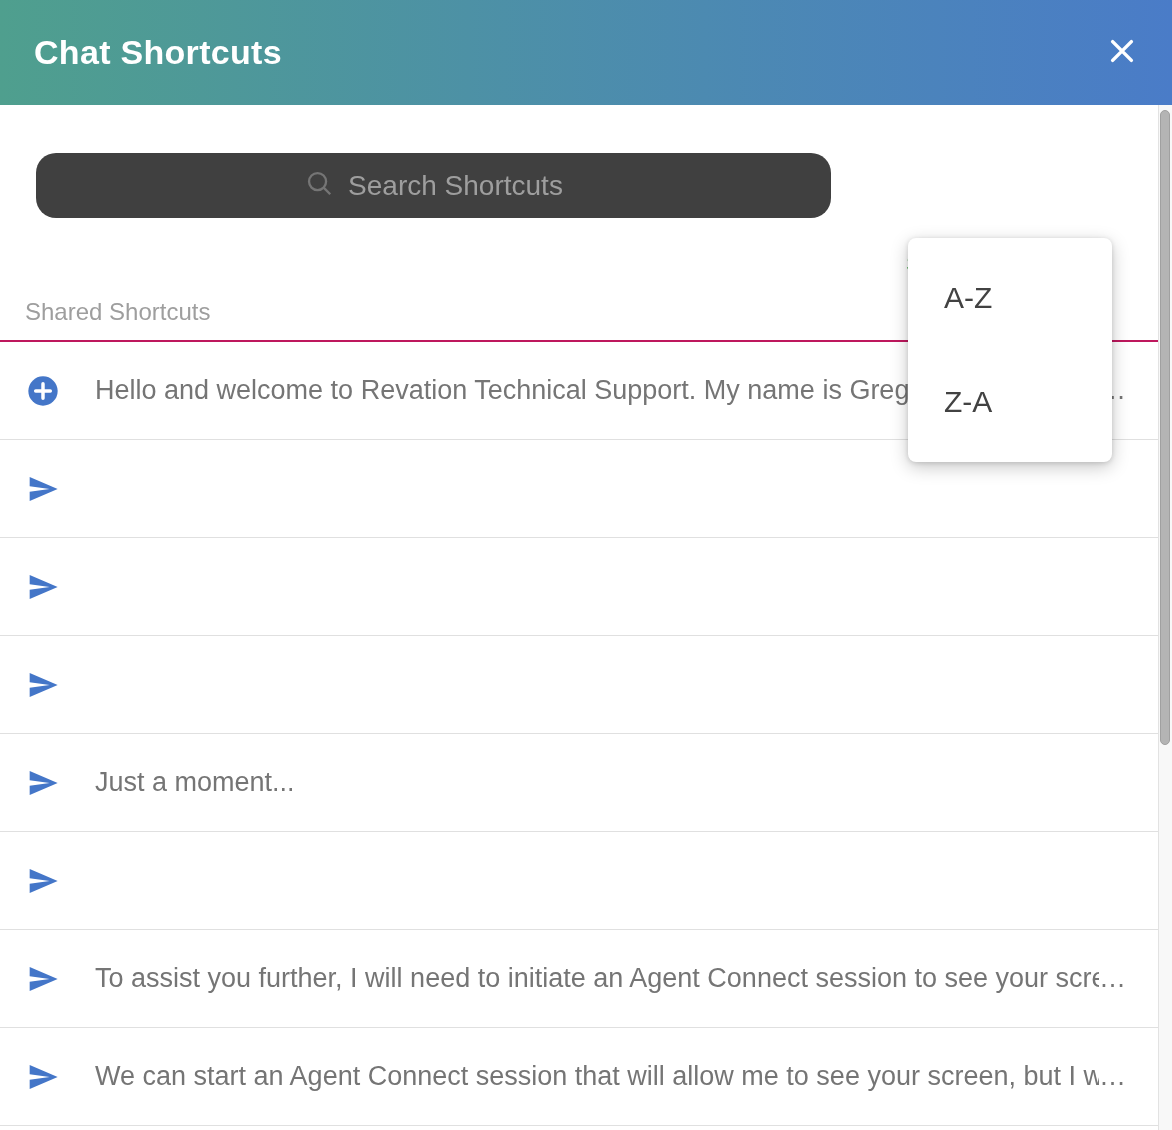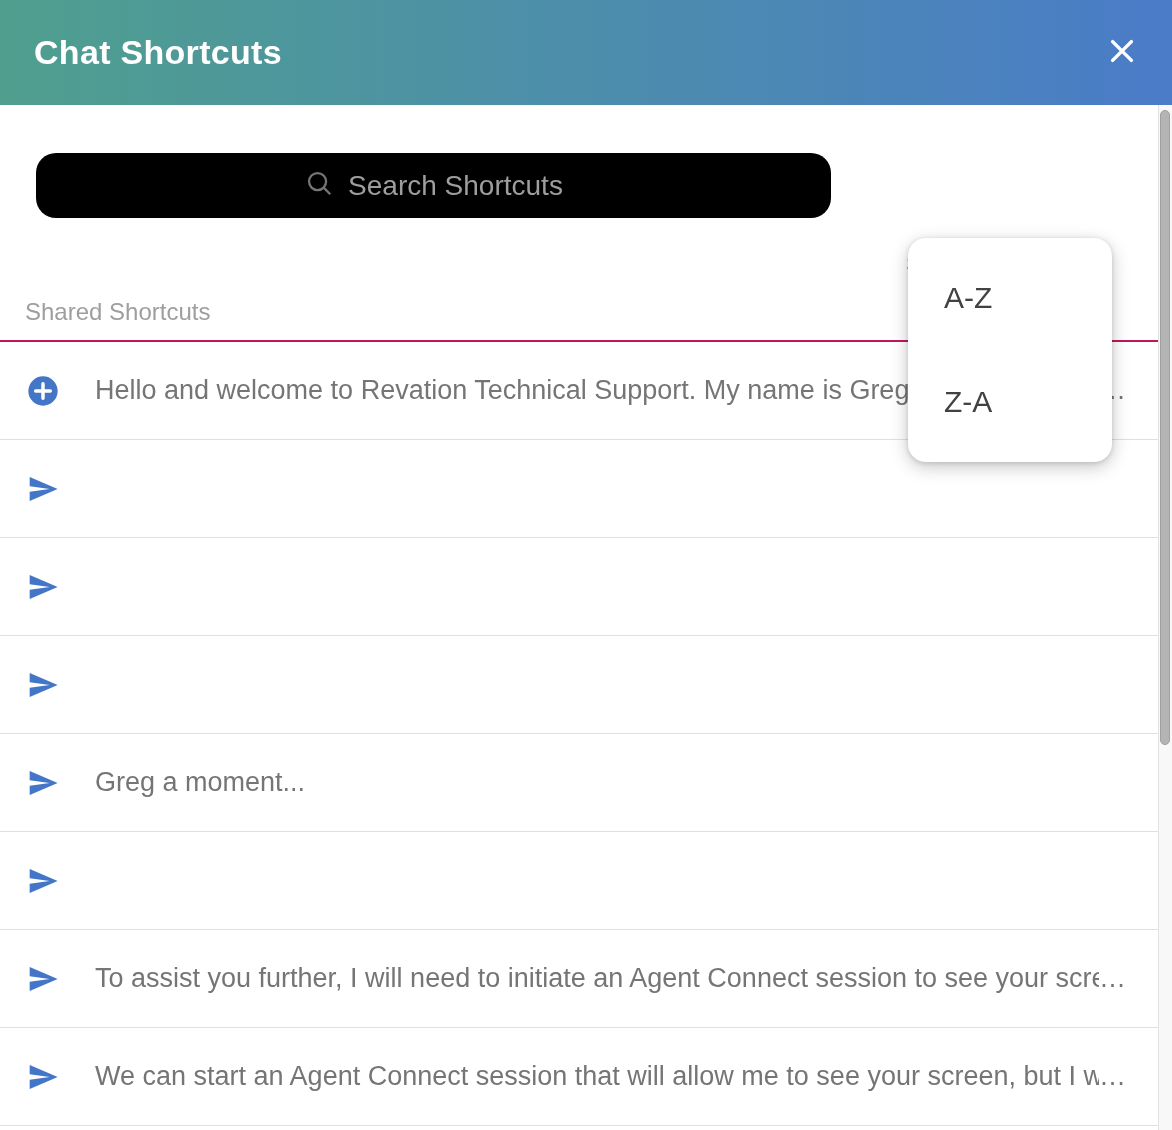--- a/index.html
+++ b/index.html
@@ -19,21 +19,21 @@
     flex:1; color:#ffffff; font-size:34px; font-weight:600; letter-spacing:.3px;
   }
   .close-btn {
     width:44px; height:44px; display:flex; align-items:center; justify-content:center;
     cursor:pointer; background:transparent; border:none;
   }
   
   .toolbar { position:relative; height:113px; }
   .search-bar {
     position:absolute; left:36px; top:48px; width:795px; height:65px;
-    background:#000000; border-radius:20px;
+    background:#404040; border-radius:20px;
     display:flex; align-items:center; justify-content:center; gap:13px;
     cursor:text;
   }
   .search-bar .ph { color:#9e9e9e; font-size:28px; }
   .sort-box {
     position:absolute; left:906px; top:147px; width:206px; height:72px; cursor:pointer;
   }
   .sort-label { color:#4CAF50; font-size:22px; line-height:24px; }
   .sort-value { color:#3d3d3d; font-size:29px; margin-top:8px; }
   .sort-caret { position:absolute; right:4px; top:28px; width:26px; height:17px; }
@@ -54,21 +54,21 @@
     display:flex; align-items:baseline; overflow:hidden;
   }
   .row-text {
     flex:0 1 auto; min-width:0; overflow:hidden; white-space:nowrap;
     color:#757575; font-size:27px;
   }
   .row-ellipsis { flex:none; color:#757575; font-size:27px; }
   
   .sort-menu {
     position:absolute; left:908px; top:238px; width:204px; height:224px;
-    background:#ffffff; border-radius:18px; z-index:10;
+    background:#ffffff; border-radius:8px; z-index:10;
     box-shadow:0 5px 18px rgba(0,0,0,.22), 0 1px 5px rgba(0,0,0,.14);
     display:flex; flex-direction:column; padding:8px 0;
   }
   .sort-menu .menu-item {
     flex:1; display:flex; align-items:center; padding-left:36px;
     font-size:30px; color:#424242; cursor:pointer;
   }
   
   .scrollbar {
     position:absolute; right:0; top:105px; bottom:0; width:14px;
@@ -159,21 +159,21 @@
       </span>
     </div>
 
     <div class="shortcut-row">
       <span class="row-icon">
         <svg width="32" height="32" viewBox="0 0 24 24">
             <path d="M2.01 21 L23 12 2.01 3 2 10 l15 2 -15 2 z" fill="#4476C8"></path>
           </svg>
       </span>
       <span class="row-textwrap">
-          <span class="row-text">Greg a moment...</span>
+          <span class="row-text">Just a moment...</span>
           <span class="row-ellipsis"></span>
         </span>
     </div>
 
     <div class="shortcut-row">
       <span class="row-icon">
         <svg width="32" height="32" viewBox="0 0 24 24">
             <path d="M2.01 21 L23 12 2.01 3 2 10 l15 2 -15 2 z" fill="#4476C8"></path>
           </svg>
       </span>

